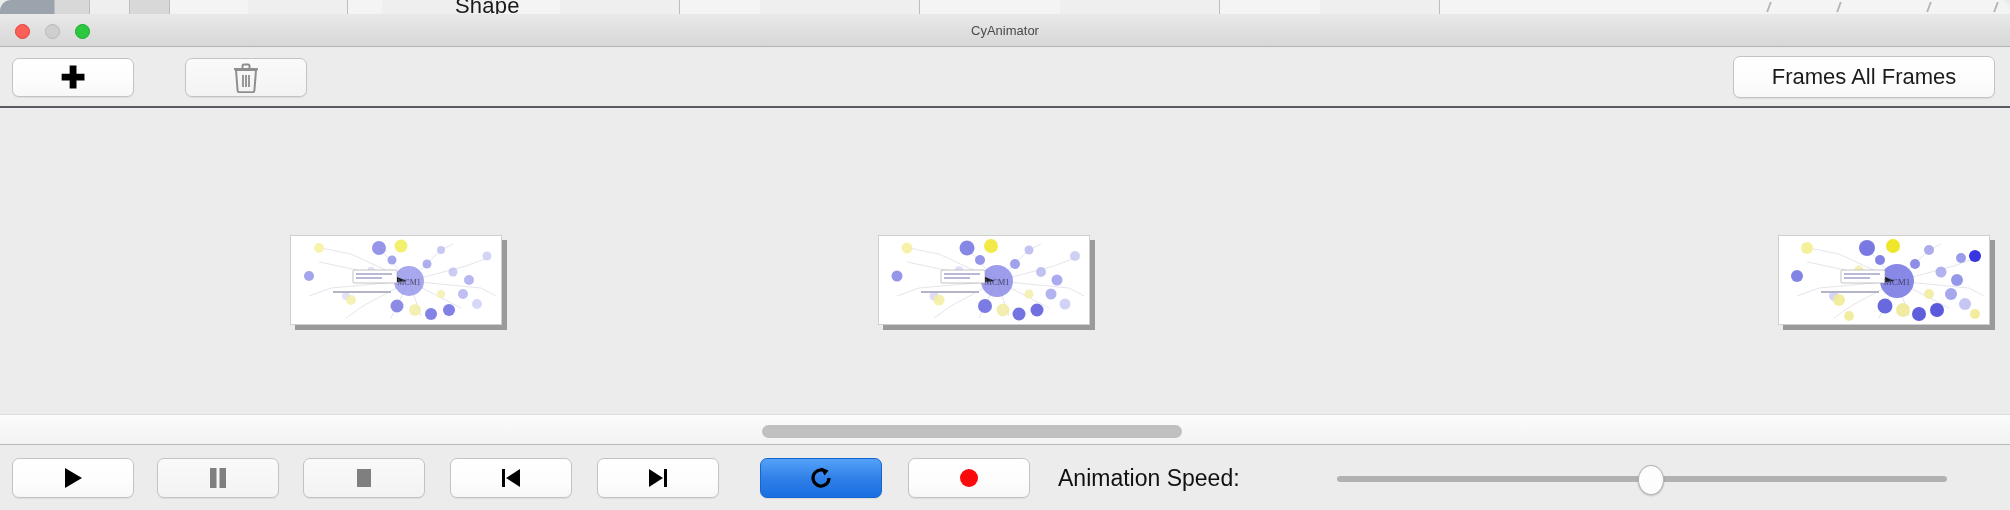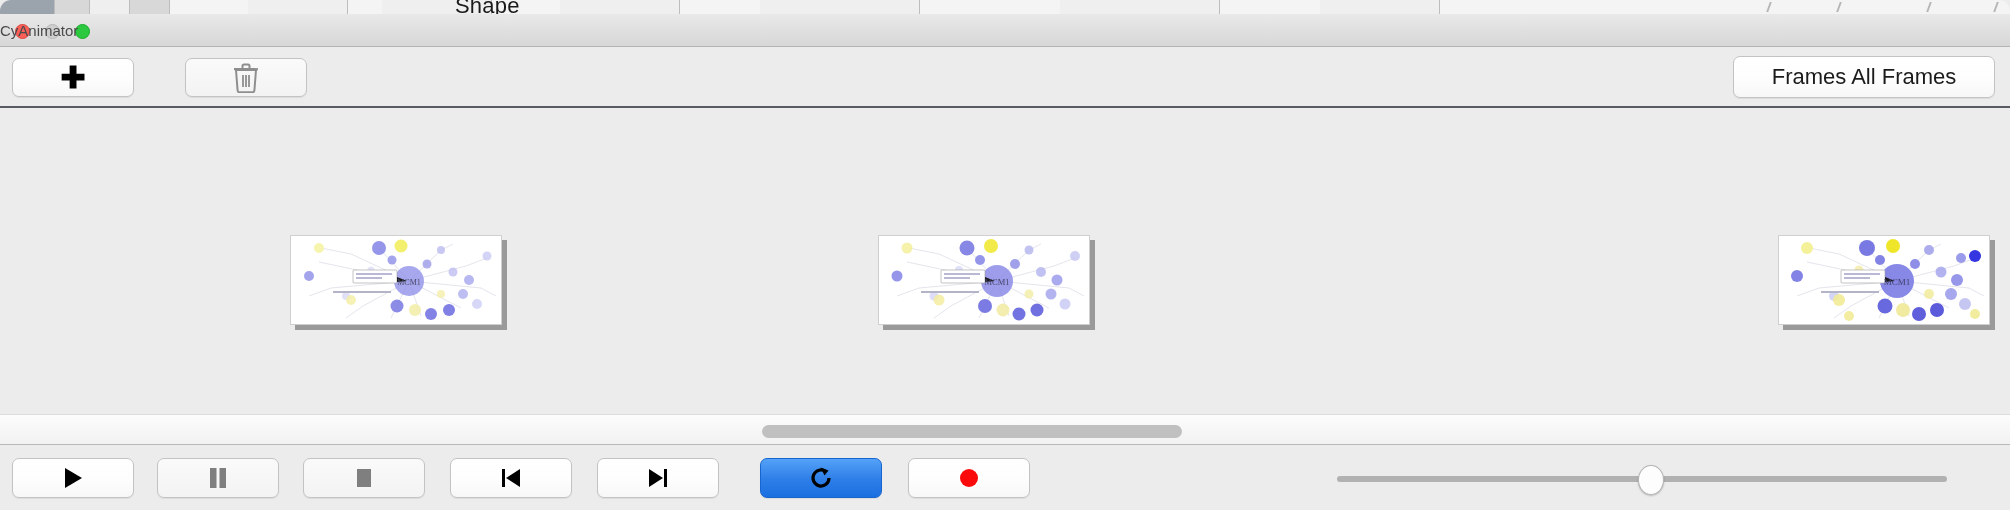--- a/index.html
+++ b/index.html
@@ -33,22 +33,22 @@
     position: absolute; left: 0; top: 14px; width: 2010px; height: 33px;
     background: linear-gradient(to bottom, #e9e9e9 0%, #d7d7d7 100%);
     border-bottom: 1px solid #b4b4b4;
   }
   .traffic { position: absolute; top: 10px; width: 15px; height: 15px; border-radius: 50%; }
   .traffic.close  { left: 15px;  background: #fc5f57; border: 1px solid #e0443e; }
   .traffic.min    { left: 45px;  background: #cfcfcf; border: 1px solid #b8b8b8; }
   .traffic.max    { left: 75px;  background: #2bc840; border: 1px solid #19ac2a; }
   .win-title {
     position: absolute; left: 0; top: 0; width: 2010px; height: 33px;
-    line-height: 33px; text-align: left;
-    font-size: 15px; color: #4a4a4a;
+    line-height: 33px; text-align: center;
+    font-size: 13px; color: #4a4a4a;
   }
 
   
   .toolbar {
     position: absolute; left: 0; top: 47px; width: 2010px; height: 61px;
     background: #ececec;
     border-bottom: 2px solid #585c62;
   }
   .btn {
     position: absolute;
@@ -377,18 +377,19 @@
         <path d="M12.5 2.5 L20.5 5.5 L16.5 10.5 Z" fill="#000"></path>
       </svg>
     </div>
 
     <div class="pbtn p-rec">
       <svg width="24" height="24" viewBox="0 0 24 24">
         <circle cx="12" cy="12" r="9" fill="#fa0a0a"></circle>
       </svg>
     </div>
 
+    <div class="speed-label">Animation Speed:</div>
 
     <div class="slider-track"></div>
     <div class="slider-thumb"></div>
   </div>
 
 </div>
 
 </body></html>

